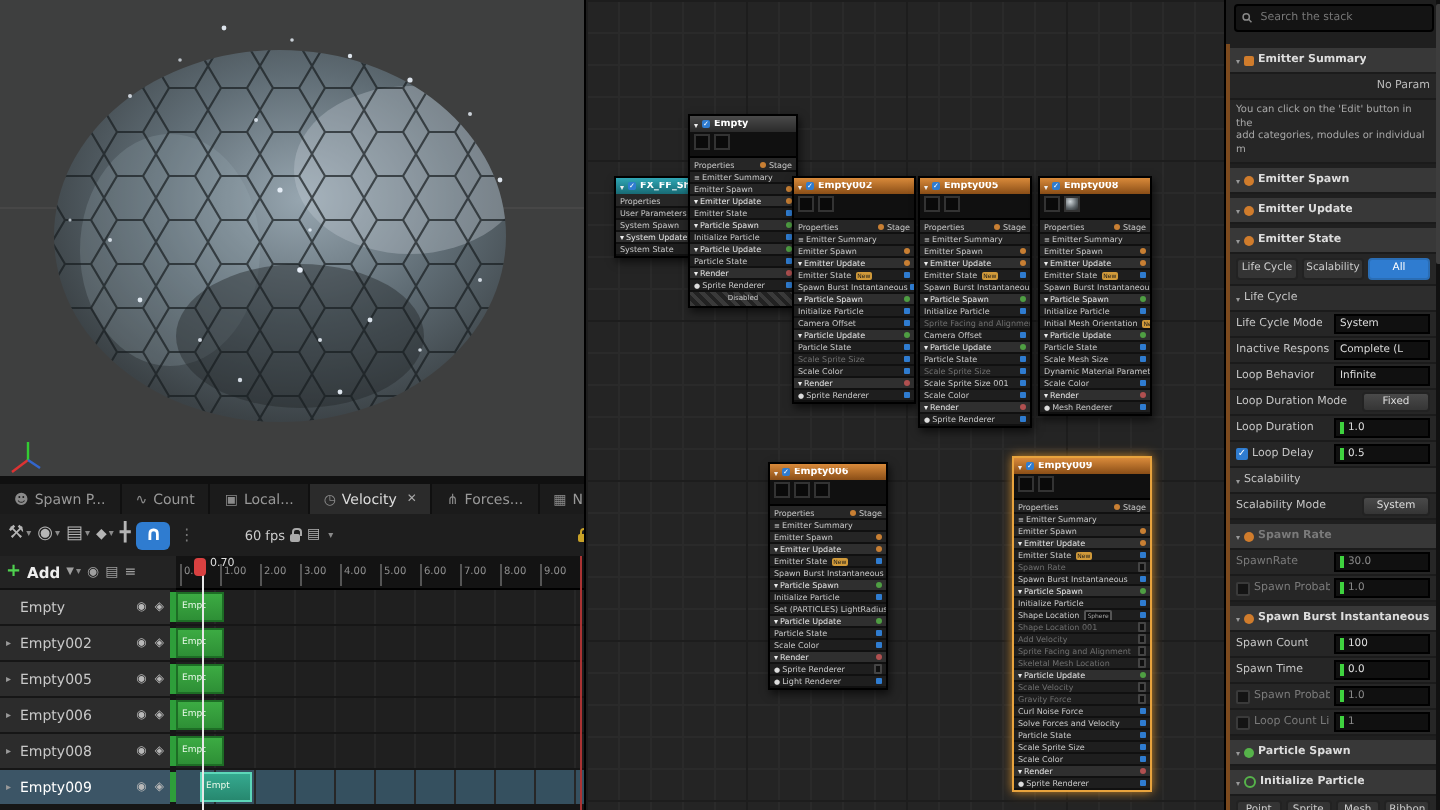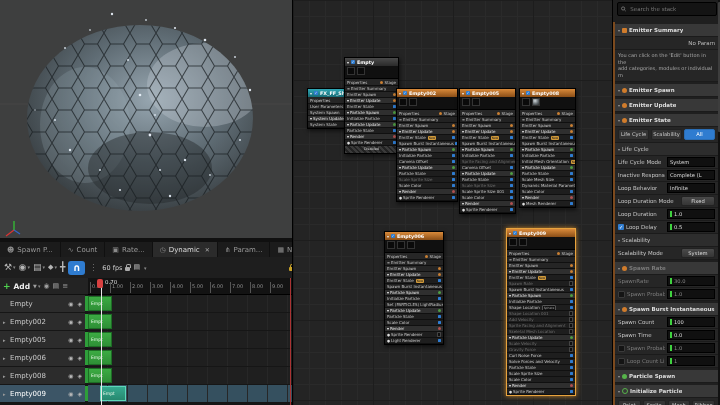--- a/index.html
+++ b/index.html
@@ -16,21 +16,21 @@
   .tabicon{font-size:7px;color:#8a8a8a;}
   .tclose{font-size:6px;color:#aaa;margin-left:2px;}
   
   #seqbar{position:absolute;left:0;top:257px;width:292px;height:21px;background:#1e1e1e;
           border-bottom:1px solid #0a0a0a;display:flex;align-items:center;padding:0 4px;gap:3px;}
   .sicon{display:flex;align-items:center;color:#b5b5b5;font-size:9px;line-height:1;}
   .chev{font-size:5px;color:#8a8a8a;margin-left:1px;}
   .magnet{width:17px;height:14px;background:#2f7cd0;border-radius:3px;color:#fff;font-size:10px;
           line-height:13px;text-align:center;font-weight:bold;}
   .vdots{color:#777;font-size:8px;margin:0 1px;}
-  .fps{font-size:6.5px;color:#ccc;margin-left:1px;white-space:nowrap;}
+  .fps{font-size:6.5px;color:#ccc;margin-left:21px;white-space:nowrap;}
   .lock{width:5px;height:4px;background:#aaa;position:relative;margin-top:3px;border-radius:1px;}
   .lock:before{content:"";position:absolute;left:1px;top:-3px;width:3px;height:3px;
                border:1px solid #aaa;border-bottom:none;border-radius:2px 2px 0 0;}
   .lock.gold{background:#c9a227;}
   .lock.gold:before{border-color:#c9a227;}
   .endlock{margin-left:auto;margin-right:2px;}
   
   #trackhead{position:absolute;left:0;top:278px;width:88px;height:16px;background:#232323;
              display:flex;align-items:center;padding:0 3px;gap:3px;border-bottom:1px solid #111;}
   .addplus{color:#4fd24f;font-weight:bold;font-size:9px;}
@@ -203,30 +203,30 @@
       <div class="tab">
         <span class="tabicon">☻</span>
         <span>Spawn P...</span>
       </div>
       <div class="tab">
         <span class="tabicon">∿</span>
         <span>Count</span>
       </div>
       <div class="tab">
         <span class="tabicon">▣</span>
-        <span>Rate...</span>
+        <span>Local...</span>
       </div>
       <div class="tab active">
         <span class="tabicon">◷</span>
-        <span>Dynamic</span>
+        <span>Velocity</span>
         <span class="tclose">✕</span>
       </div>
       <div class="tab">
         <span class="tabicon">⋔</span>
-        <span>Param...</span>
+        <span>Forces...</span>
       </div>
       <div class="tab">
         <span class="tabicon">▦</span>
         <span>Niagar...</span>
       </div>
     </div>
 
   <div id="seqbar">
     <span class="sicon">
         <span>⚒</span>

